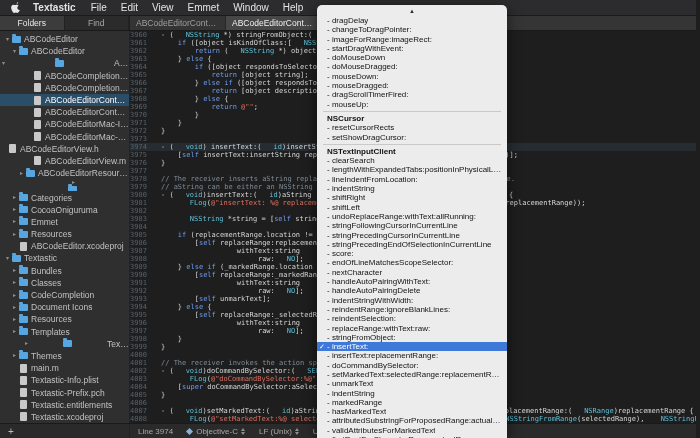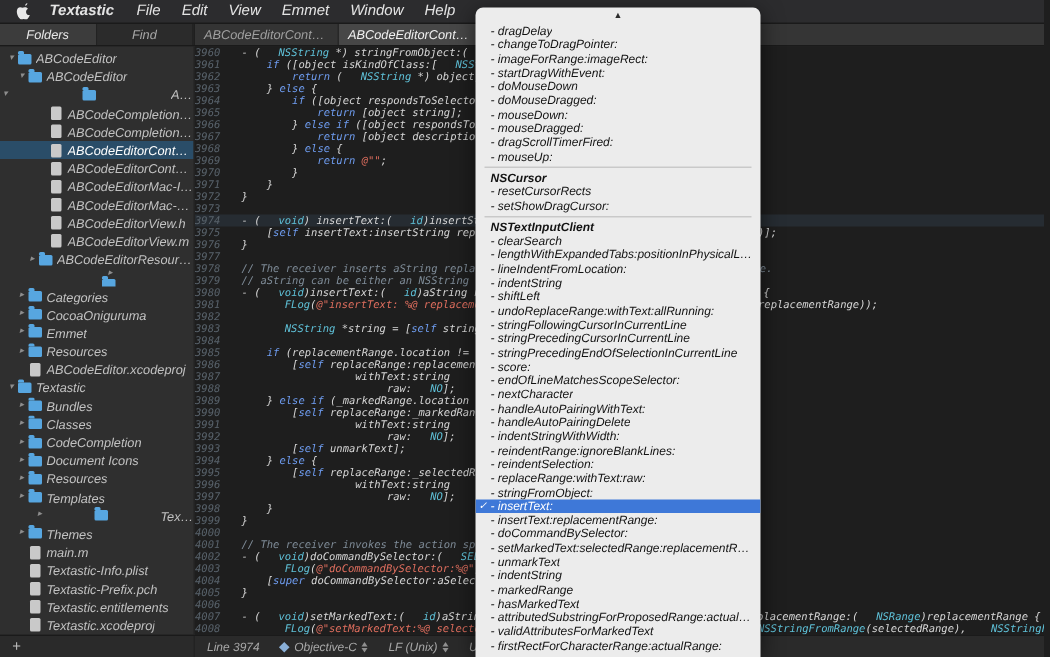--- a/index.html
+++ b/index.html
@@ -1,21 +1,21 @@
 <!DOCTYPE html>
 <html style="--accent_blue: #3e78d8; --selection_sidebar: #2a4d68; --popup_bg: #ececec; --editor_bg: #1e1e1e;"><head>
 <meta charset="utf-8">
 <style>
   html,body{margin:0;padding:0;}
   body{
     width:700px;height:438px;overflow:hidden;position:relative;
     background:#1e1e1e;font-family:"Liberation Sans",sans-serif;
     -webkit-font-smoothing:antialiased;
   }
-  .screen{width:696px;height:438px;position:relative;overflow:hidden;font-style:italic;}
+  .screen{width:696px;height:438px;position:relative;overflow:hidden;}
 
   
   .menubar{height:16px;background:#2c2c2e;color:#e4e4e4;display:flex;align-items:center;
     font-size:10px;padding-left:10px;border-bottom:1px solid #1a1a1a;box-sizing:border-box;}
   .menubar .apple{display:flex;align-items:center;margin-right:4px;}
   .menubar .app-menu{font-weight:bold;padding:0 8px;}
   .menubar .item{padding:0 7px;white-space:nowrap;}
 
   
   .tabbar{height:15px;display:flex;background:#353535;border-bottom:1px solid #1a1a1a;box-sizing:border-box;}
@@ -152,21 +152,21 @@
         <div class="tree-row" style="padding-left: 25px;">
           <span class="disc"></span>
           <span class="icon-file"></span>
           <span class="tree-label">ABCodeEditorMac-Info.plist</span>
         </div>
         <div class="tree-row" style="padding-left: 25px;">
           <span class="disc"></span>
           <span class="icon-file"></span>
           <span class="tree-label">ABCodeEditorMac-Prefix.pch</span>
         </div>
-        <div class="tree-row" style="padding-left: 25px;">
+        <div class="tree-row" style="">
           <span class="disc"></span>
           <span class="icon-file"></span>
           <span class="tree-label">ABCodeEditorView.h</span>
         </div>
         <div class="tree-row" style="padding-left: 25px;">
           <span class="disc"></span>
           <span class="icon-file"></span>
           <span class="tree-label">ABCodeEditorView.m</span>
         </div>
         <div class="tree-row" style="padding-left: 18px;">
@@ -425,20 +425,24 @@
         <div class="menu-item">
           <span class="menu-check"></span>
           <span class="menu-label">- lineIndentFromLocation:</span>
         </div>
         <div class="menu-item">
           <span class="menu-check"></span>
           <span class="menu-label">- indentString</span>
         </div>
         <div class="menu-item">
           <span class="menu-check"></span>
+          <span class="menu-label">- shiftRight</span>
+        </div>
+        <div class="menu-item">
+          <span class="menu-check"></span>
           <span class="menu-label">- shiftLeft</span>
         </div>
         <div class="menu-item">
           <span class="menu-check"></span>
           <span class="menu-label">- undoReplaceRange:withText:allRunning:</span>
         </div>
         <div class="menu-item">
           <span class="menu-check"></span>
           <span class="menu-label">- stringFollowingCursorInCurrentLine</span>
         </div>

